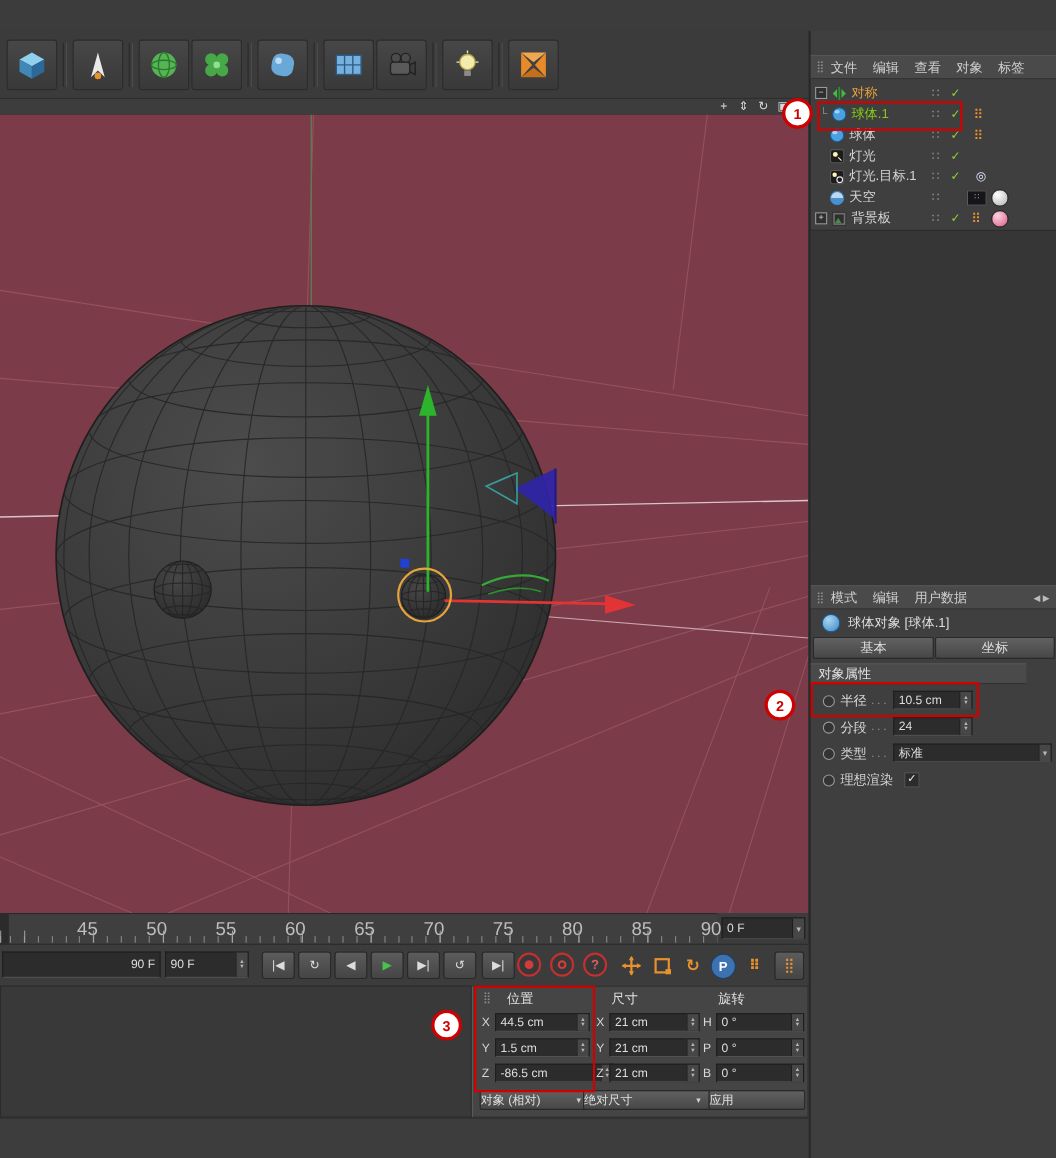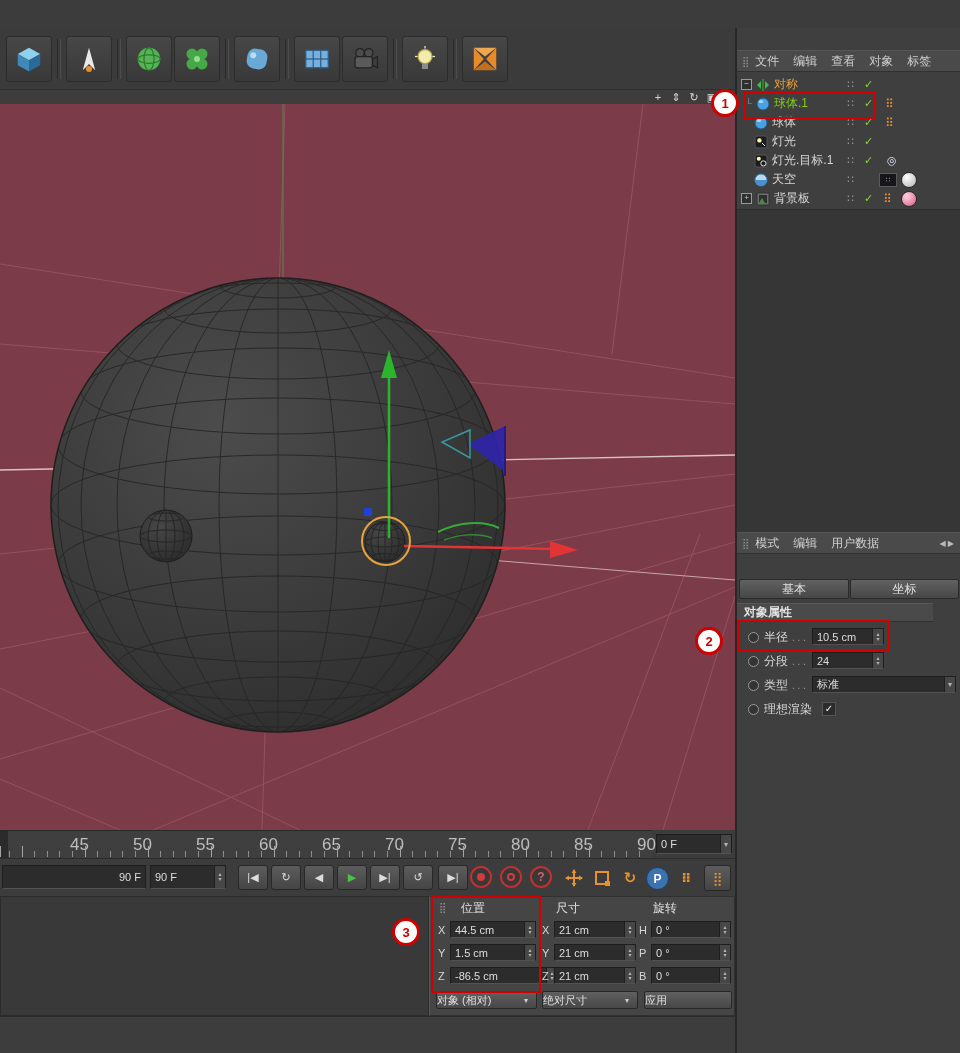--- a/index.html
+++ b/index.html
@@ -39,21 +39,21 @@
   .xtra{position:absolute;font-size:12px}
   .thumb{position:absolute;width:14px;height:14px;border-radius:50%;border:1px solid #2a2a2a}
   .film{position:absolute;width:16px;height:12px;background:#15151a;border:1px solid #5a5a5a;color:#cfcfcf;
         font-size:7px;line-height:11px;text-align:center}
   .treevoid{position:absolute;left:0;width:223px;background:#363636;border-top:1px solid #2d2d2d;border-bottom:1px solid #2d2d2d}
   
   .atitle{position:absolute;left:0;width:223px;height:23px;display:flex;align-items:center;color:#dedede}
   .tabbtn{position:absolute;height:20px;background:linear-gradient(#616161,#474747);border:1px solid #2a2a2a;border-radius:2px;
           display:flex;align-items:center;justify-content:center;color:#e0e0e0;font-size:12px;box-sizing:border-box}
   .sechead{position:absolute;left:0;width:196px;height:19px;background:#4a4a4a;border-top:1px solid #585858;border-bottom:1px solid #303030;
-           display:flex;align-items:center;font-weight:bold;color:#e2e2e2;font-size:12px;padding-left:7px;box-sizing:border-box}
+           display:flex;align-items:center;font-weight:normal;color:#e2e2e2;font-size:12px;padding-left:7px;box-sizing:border-box}
   .arow{position:absolute;left:0;width:223px;height:24px;display:flex;align-items:center;font-size:12px}
   .radio{width:9px;height:9px;border:1px solid #999;border-radius:50%;background:#343434;margin:0 5px 0 11px;flex:none}
   .adots{color:#9a9a9a;margin-left:4px;font-size:10px}
   
   .fld{position:absolute;height:17px;background:#2c2c2c;border:1px solid #1e1e1e;border-bottom-color:#525252;
        display:flex;align-items:stretch;color:#dedede;font-size:11px;box-sizing:border-box}
   .fld .v{flex:1;display:flex;align-items:center;padding:0 4px;white-space:nowrap;overflow:hidden}
   .fld .sp{width:10px;background:#474747;border-left:1px solid #1e1e1e;display:flex;flex-direction:column;
            align-items:center;justify-content:center;color:#b5b5b5;font-size:6px;line-height:5px;flex:none}
   .chk{width:12px;height:12px;background:#2c2c2c;border:1px solid #555;color:#efefef;font-size:10px;line-height:12px;text-align:center}
@@ -391,20 +391,24 @@
     <div class="treevoid" style="top:181px;height:323px"></div>
 
     <div class="pmenu" style="top:504px">
       <span class="handle">⣿</span>
       <span class="mi">模式</span>
       <span class="mi">编辑</span>
       <span class="mi">用户数据</span>
       <span style="position:absolute;right:6px;font-size:8px;color:#bbb">◀ ▶</span>
     </div>
 
+    <div class="atitle" style="top:527px">
+      <span style="width:15px;height:15px;border-radius:50%;background:radial-gradient(circle at 35% 30%,#a8d4f2,#3c86c4);border:1px solid #1c5a8c;margin:0 7px 0 10px;flex:none"></span>
+      <span>球体对象 [球体.1]</span>
+    </div>
 
     <div class="tabbtn" style="top:551px;left:2px;width:110px">基本</div>
     <div class="tabbtn" style="top:551px;left:113px;width:109px">坐标</div>
 
     <div class="sechead" style="top:575px">对象属性</div>
 
     <div class="arow" style="top:597px">
       <span class="radio"></span>
       <span>半径</span>
       <span class="adots">. . .</span>
@@ -596,21 +600,21 @@
         <span class="sp">
           <span>▴</span>
           <span>▾</span>
         </span>
       </div>
 
     <div class="drop" style="left:6px;top:94px;width:101px">
       <span class="dv">对象 (相对)</span>
         <span class="da">▾</span>
     </div>
-    <div class="drop" style="left:112px;top:94px;width:96px">
+    <div class="drop" style="left:100px;top:94px;width:116px">
       <span class="dv">绝对尺寸</span>
         <span class="da">▾</span>
     </div>
     <div class="drop" style="left:214px;top:94px;width:88px">
       <span class="dv">应用</span>
     </div>
   </div>
 
   <div class="abs bstrip"></div>
 

